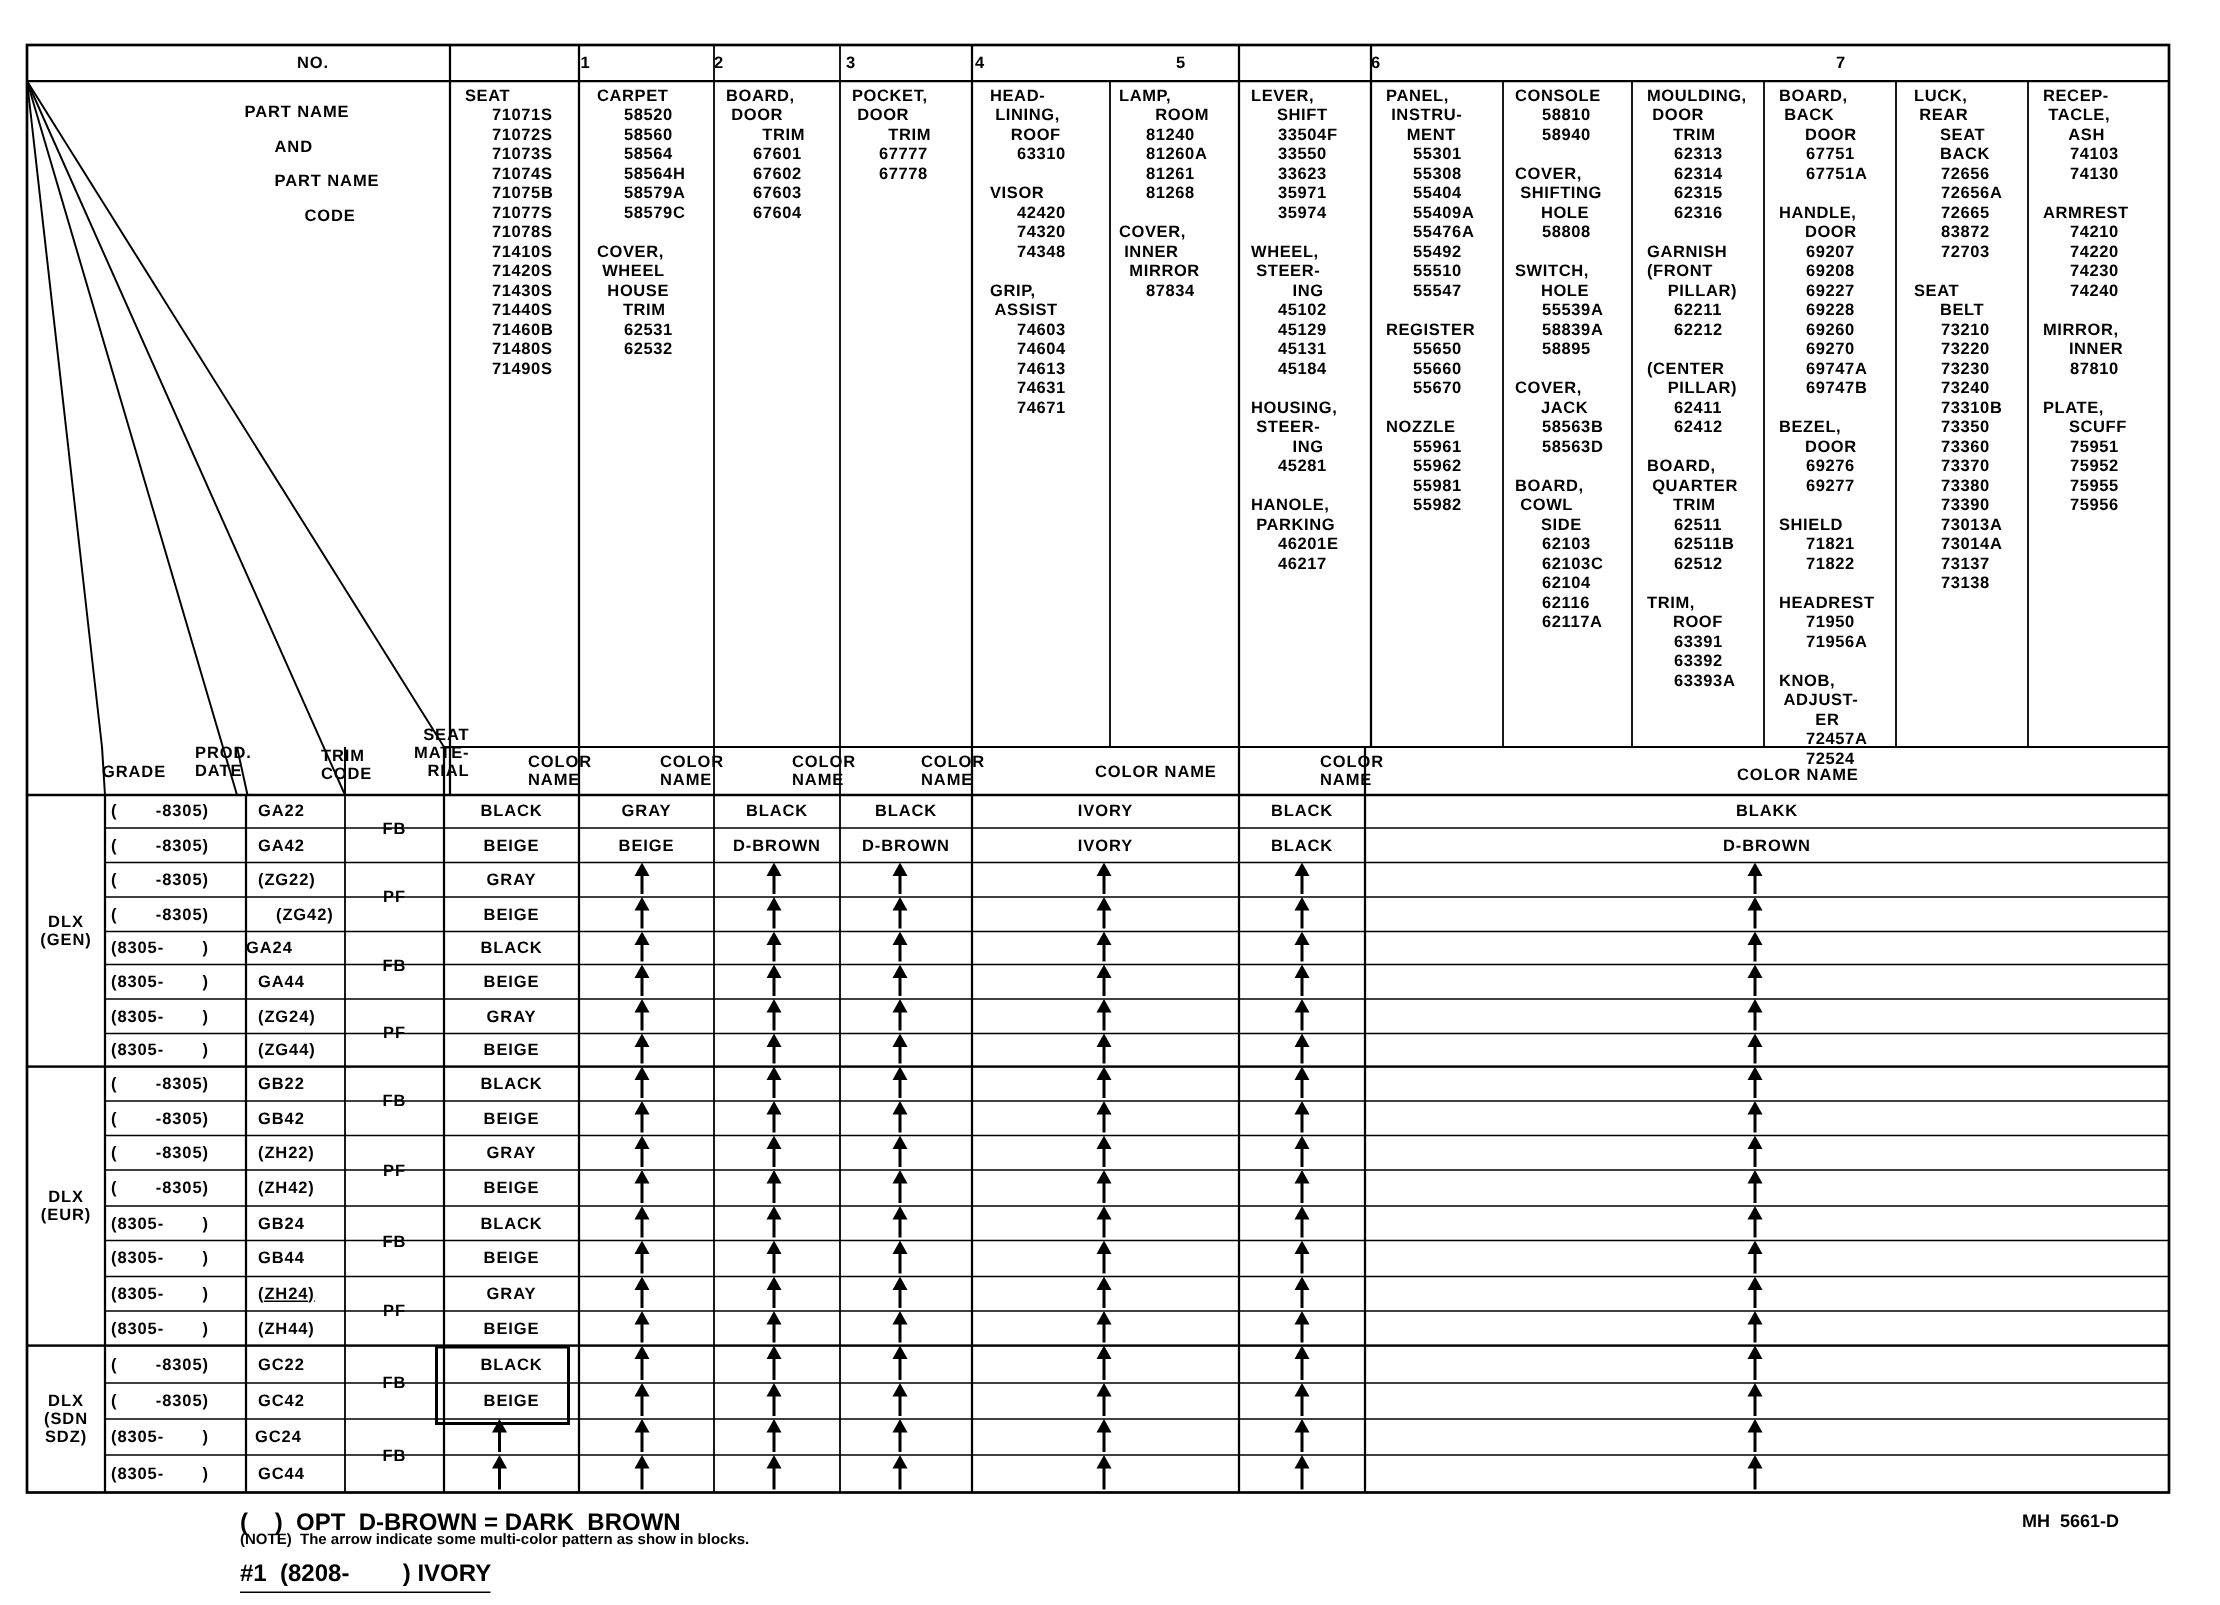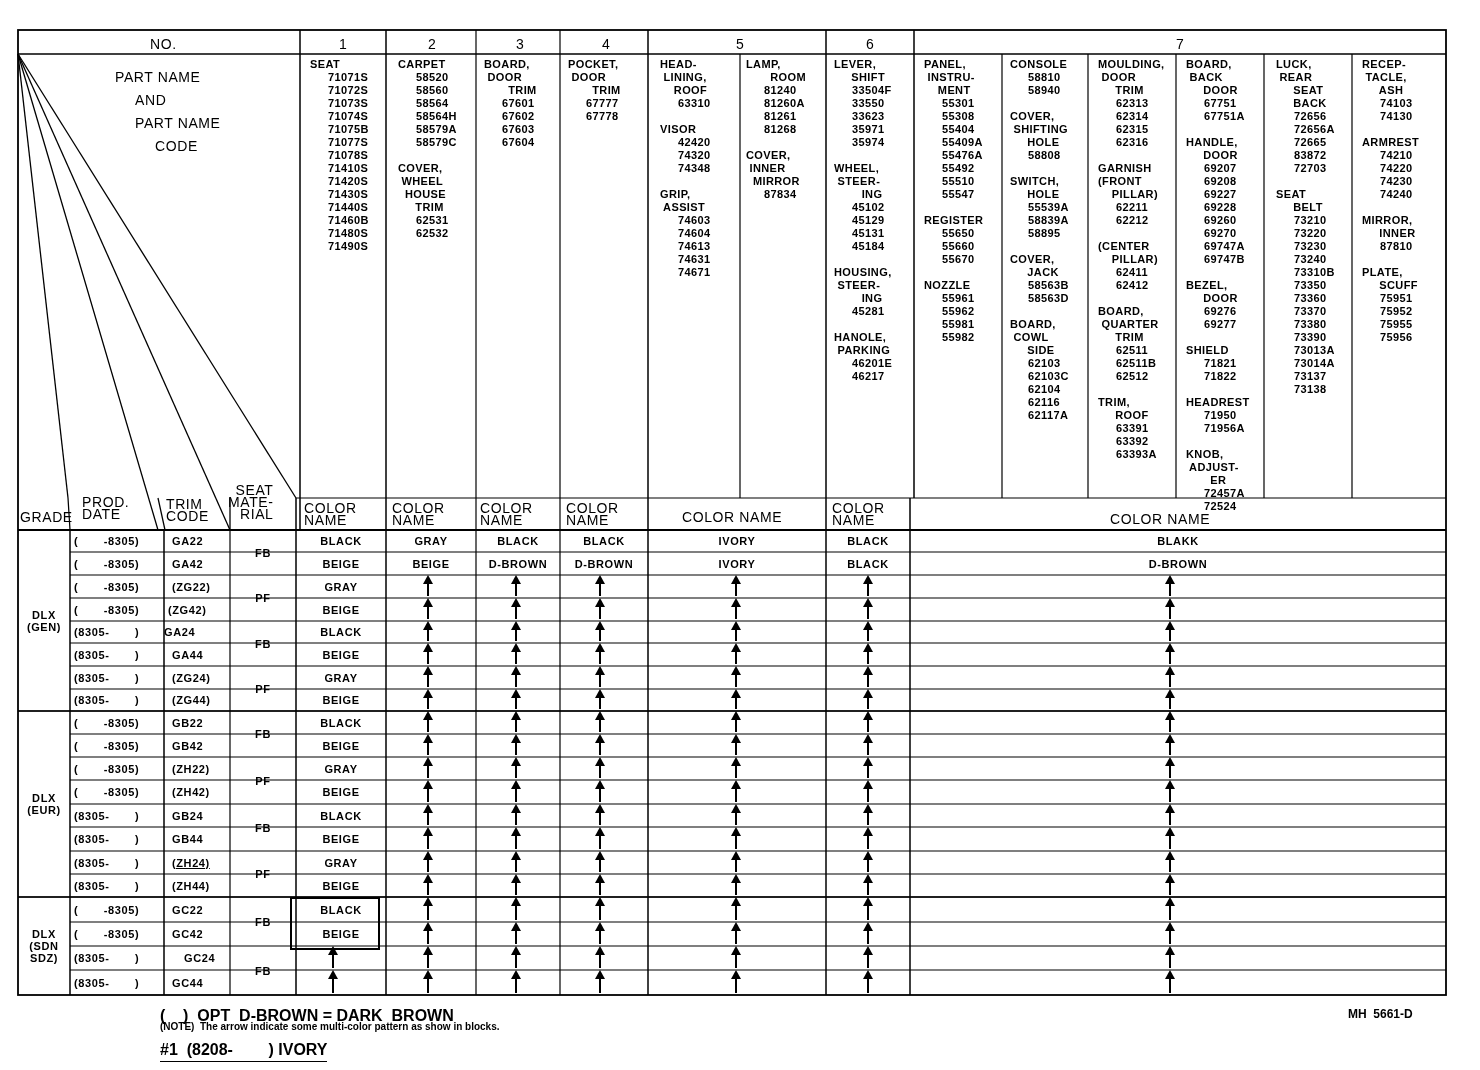--- a/index.html
+++ b/index.html
@@ -1,18 +1,18 @@
 <!DOCTYPE html>
 <html><head>
 <meta charset="utf-8">
 <style>
   html,body{margin:0;padding:0;background:#fff;}
   body{width:1480px;height:1070px;position:relative;font-family:"Liberation Sans",sans-serif;color:#000;overflow:hidden;}
   .abs{position:absolute;}
-  .hdr{font-size:14px;font-weight:normal;letter-spacing:0.6px;}
+  .hdr{font-size:11px;font-weight:bold;letter-spacing:0.6px;margin-left:48px;}
   .cell{position:absolute;display:flex;align-items:center;justify-content:center;font-size:11px;font-weight:bold;letter-spacing:0.6px;}
   .parts{position:absolute;font-size:11px;font-weight:bold;letter-spacing:0.4px;line-height:13px;}
   .parts .pn{display:block;white-space:pre;}
   .parts .pc{display:block;padding-left:18px;}
   .parts .gap{display:block;height:13px;}
   .arrow{position:absolute;width:2px;background:#000;}
   .arrow::before{content:"";position:absolute;top:-7px;left:-4px;border-left:5px solid transparent;border-right:5px solid transparent;border-bottom:9px solid #000;}
   .foot{font-size:16px;font-weight:bold;}
 </style>
 </head>
@@ -426,21 +426,21 @@
     <div class="cell" style="left: 476px; width: 84px; top: 552px; height: 23px; white-space: pre; text-align: center;">D-BROWN</div>
     <div class="cell" style="left: 560px; width: 88px; top: 552px; height: 23px; white-space: pre; text-align: center;">D-BROWN</div>
     <div class="cell" style="left: 648px; width: 178px; top: 552px; height: 23px; white-space: pre; text-align: center;">IVORY</div>
     <div class="cell" style="left: 826px; width: 84px; top: 552px; height: 23px; white-space: pre; text-align: center;">BLACK</div>
     <div class="cell" style="left: 910px; width: 536px; top: 552px; height: 23px; white-space: pre; text-align: center;">D-BROWN</div>
     <div class="cell" style="left: 74px; width: 86px; top: 575px; height: 23px; white-space: pre; text-align: center; justify-content: flex-start;">(       -8305)</div>
     <div class="cell" style="left: 164px; width: 66px; top: 575px; height: 23px; white-space: pre; text-align: center; justify-content: flex-start; padding-left: 8px;">(ZG22)</div>
     <div class="cell" style="left: 230px; width: 66px; top: 575px; height: 46px; white-space: pre; text-align: center;">PF</div>
     <div class="cell" style="left: 296px; width: 90px; top: 575px; height: 23px; white-space: pre; text-align: center;">GRAY</div>
     <div class="cell" style="left: 74px; width: 86px; top: 598px; height: 23px; white-space: pre; text-align: center; justify-content: flex-start;">(       -8305)</div>
-    <div class="cell" style="left: 164px; width: 66px; top: 598px; height: 23px; white-space: pre; text-align: center; justify-content: flex-start; padding-left: 4px;">(ZG42)</div>
+    <div class="cell" style="left: 164px; width: 66px; top: 598px; height: 23px; white-space: pre; text-align: center; justify-content: flex-start; padding-left: 20px;">(ZG42)</div>
     <div class="cell" style="left: 296px; width: 90px; top: 598px; height: 23px; white-space: pre; text-align: center;">BEIGE</div>
     <div class="cell" style="left: 74px; width: 86px; top: 621px; height: 22px; white-space: pre; text-align: center; justify-content: flex-start;">(8305-       )</div>
     <div class="cell" style="left: 164px; width: 66px; top: 621px; height: 22px; white-space: pre; text-align: center; justify-content: flex-start; padding-left: 0;">GA24</div>
     <div class="cell" style="left: 230px; width: 66px; top: 621px; height: 45px; white-space: pre; text-align: center;">FB</div>
     <div class="cell" style="left: 296px; width: 90px; top: 621px; height: 22px; white-space: pre; text-align: center;">BLACK</div>
     <div class="cell" style="left: 74px; width: 86px; top: 643px; height: 23px; white-space: pre; text-align: center; justify-content: flex-start;">(8305-       )</div>
     <div class="cell" style="left: 164px; width: 66px; top: 643px; height: 23px; white-space: pre; text-align: center; justify-content: flex-start; padding-left: 8px;">GA44</div>
     <div class="cell" style="left: 296px; width: 90px; top: 643px; height: 23px; white-space: pre; text-align: center;">BEIGE</div>
     <div class="cell" style="left: 74px; width: 86px; top: 666px; height: 23px; white-space: pre; text-align: center; justify-content: flex-start;">(8305-       )</div>
     <div class="cell" style="left: 164px; width: 66px; top: 666px; height: 23px; white-space: pre; text-align: center; justify-content: flex-start; padding-left: 8px;">(ZG24)</div>
@@ -483,21 +483,21 @@
 (SDN
 SDZ)</div>
     <div class="cell" style="left: 74px; width: 86px; top: 897px; height: 25px; white-space: pre; text-align: center; justify-content: flex-start;">(       -8305)</div>
     <div class="cell" style="left: 164px; width: 66px; top: 897px; height: 25px; white-space: pre; text-align: center; justify-content: flex-start; padding-left: 8px;">GC22</div>
     <div class="cell" style="left: 230px; width: 66px; top: 897px; height: 49px; white-space: pre; text-align: center;">FB</div>
     <div class="cell" style="left: 296px; width: 90px; top: 897px; height: 25px; white-space: pre; text-align: center;">BLACK</div>
     <div class="cell" style="left: 74px; width: 86px; top: 922px; height: 24px; white-space: pre; text-align: center; justify-content: flex-start;">(       -8305)</div>
     <div class="cell" style="left: 164px; width: 66px; top: 922px; height: 24px; white-space: pre; text-align: center; justify-content: flex-start; padding-left: 8px;">GC42</div>
     <div class="cell" style="left: 296px; width: 90px; top: 922px; height: 24px; white-space: pre; text-align: center;">BEIGE</div>
     <div class="cell" style="left: 74px; width: 86px; top: 946px; height: 24px; white-space: pre; text-align: center; justify-content: flex-start;">(8305-       )</div>
-    <div class="cell" style="left: 164px; width: 66px; top: 946px; height: 24px; white-space: pre; text-align: center; justify-content: flex-start; padding-left: 20px;">GC24</div>
+    <div class="cell" style="left: 164px; width: 66px; top: 946px; height: 24px; white-space: pre; text-align: center; justify-content: flex-start; padding-left: 6px;">GC24</div>
     <div class="cell" style="left: 230px; width: 66px; top: 946px; height: 49px; white-space: pre; text-align: center;">FB</div>
     <div class="cell" style="left: 74px; width: 86px; top: 970px; height: 25px; white-space: pre; text-align: center; justify-content: flex-start;">(8305-       )</div>
     <div class="cell" style="left: 164px; width: 66px; top: 970px; height: 25px; white-space: pre; text-align: left; justify-content: flex-start; padding-left: 8px;">GC44</div>
     <div class="arrow" style="left: 427px; top: 582px; height: 14px;"></div>
     <div class="arrow" style="left: 515px; top: 582px; height: 14px;"></div>
     <div class="arrow" style="left: 599px; top: 582px; height: 14px;"></div>
     <div class="arrow" style="left: 735px; top: 582px; height: 14px;"></div>
     <div class="arrow" style="left: 867px; top: 582px; height: 14px;"></div>
     <div class="arrow" style="left: 1169px; top: 582px; height: 14px;"></div>
     <div class="arrow" style="left: 427px; top: 605px; height: 14px;"></div>

